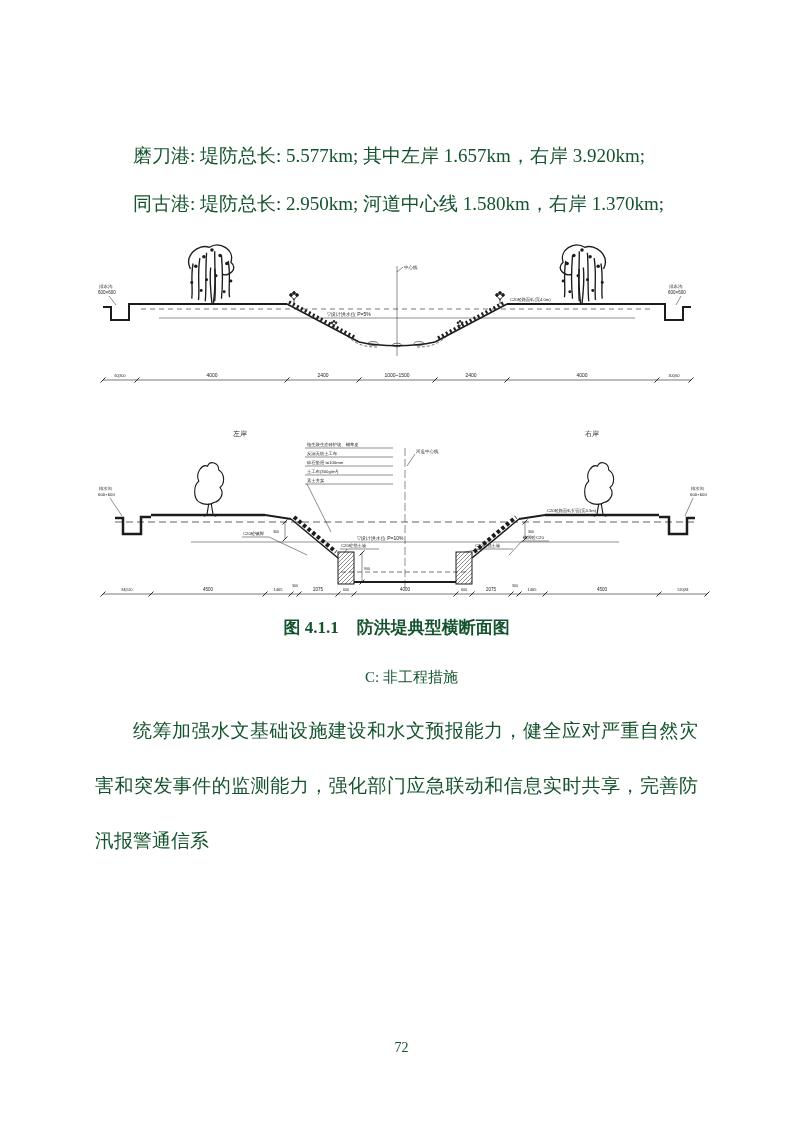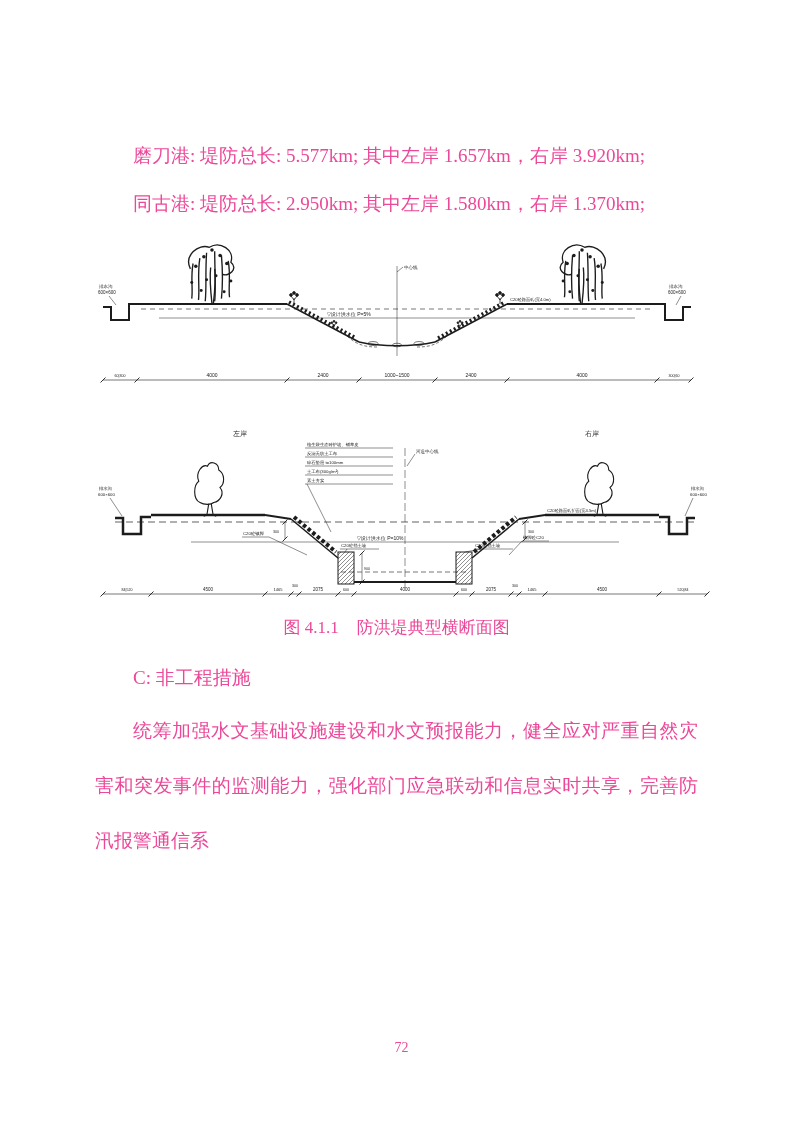--- a/index.html
+++ b/index.html
@@ -1,41 +1,41 @@
 <!DOCTYPE html>
 <html><head>
 <meta charset="utf-8">
 <style>
   html,body{margin:0;padding:0;background:#e8e8e8;}
   .page{
     width:793px;height:1122px;margin:0 auto;background:#ffffff;
     box-sizing:border-box;padding:132px 95px 0 95px;position:relative;
-    font-family:"Liberation Serif","DejaVu Serif",serif;color:#ec4899;
+    font-family:"Liberation Serif","DejaVu Serif",serif;color:#14532d;
   }
   .port-line{font-size:19px;line-height:48px;margin:0;text-indent:2em;white-space:nowrap;}
   .para{font-size:19px;line-height:43px;margin:6px 0 0 0;text-indent:2em;text-align:justify;}
   .para2{font-size:19px;line-height:55px;margin:4px 0 0 0;text-indent:2em;text-align:justify;}
-  .section-line{font-size:19px;line-height:43px;margin:14px 0 0 0;text-indent:2em;}
+  .section-line{font-size:15px;line-height:43px;margin:14px 0 0 0;text-indent:2em;text-align:center;}
   .fig-wrap{text-align:center;}
   .fig-wrap.d1{margin-top:6px;}
   .fig-wrap.d2{margin-top:26px;}
-  .caption{margin-top:8px;text-align:center;font-weight:normal;font-size:17px;}
+  .caption{margin-top:8px;text-align:center;font-weight:bold;font-size:17px;}
   .caption .cap-label{margin-right:18px;}
   .page-number{position:absolute;bottom:66px;left:5px;width:100%;text-align:center;font-size:14px;}
   svg{overflow:visible;}
   svg text{font-family:"Liberation Sans","DejaVu Sans",sans-serif;fill:#1c1c1c;}
   .ln{stroke:#1c1c1c;fill:none;}
 </style>
 </head>
 <body>
 
 <div class="page">
 
   <p class="port-line">磨刀港: 堤防总长: 5.577km; 其中左岸 1.657km，右岸 3.920km;</p>
-  <p class="port-line">同古港: 堤防总长: 2.950km; 其中左岸 1.580km，右岸 1.370km;</p>
+  <p class="port-line">同古港: 堤防总长: 2.950km; 河道中心线 1.580km，右岸 1.370km;</p>
 
 
   <div class="fig-wrap d1">
     <svg width="600" height="158" viewBox="0 0 600 158">
       <defs>
         <g id="willow" stroke="#1c1c1c" stroke-width="1" fill="none">
           <path d="M0,0 C-1,-9 -2,-18 -1,-27 M1,0 C2,-9 3,-18 2,-26"></path>
           <path d="M-16,-26 C-21,-36 -10,-45 -2,-42 C6,-47 17,-40 14,-31 C20,-26 12,-20 8,-22"></path>
           <path d="M-14,-30 C-16,-20 -14,-12 -15,-4"></path>
           <path d="M-9,-34 C-11,-22 -9,-12 -10,-3"></path>

